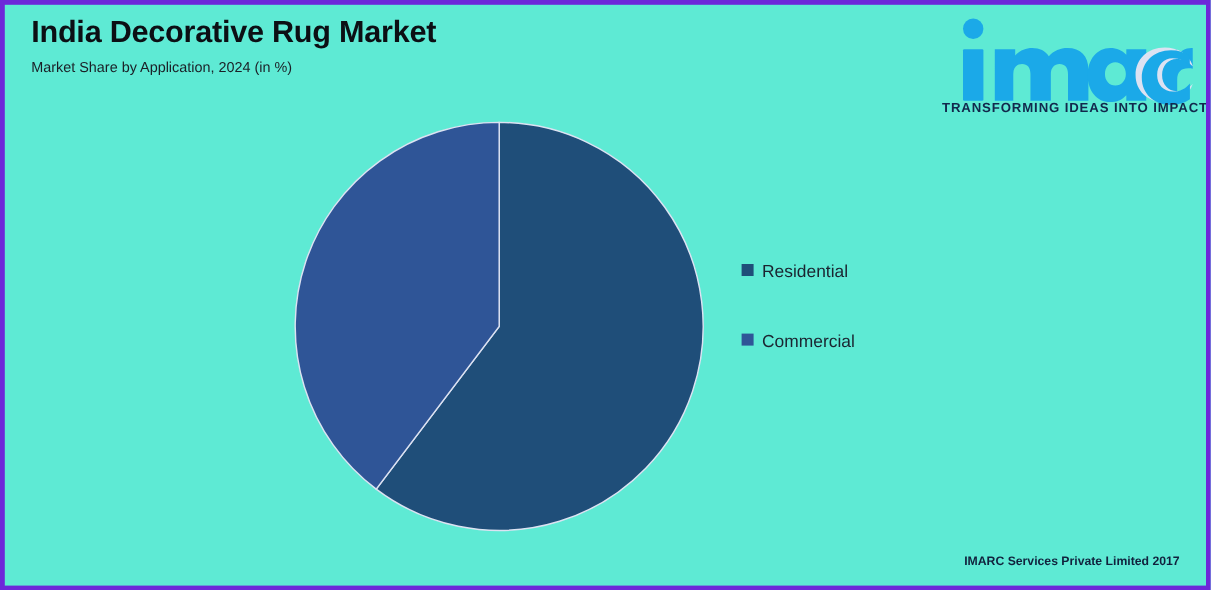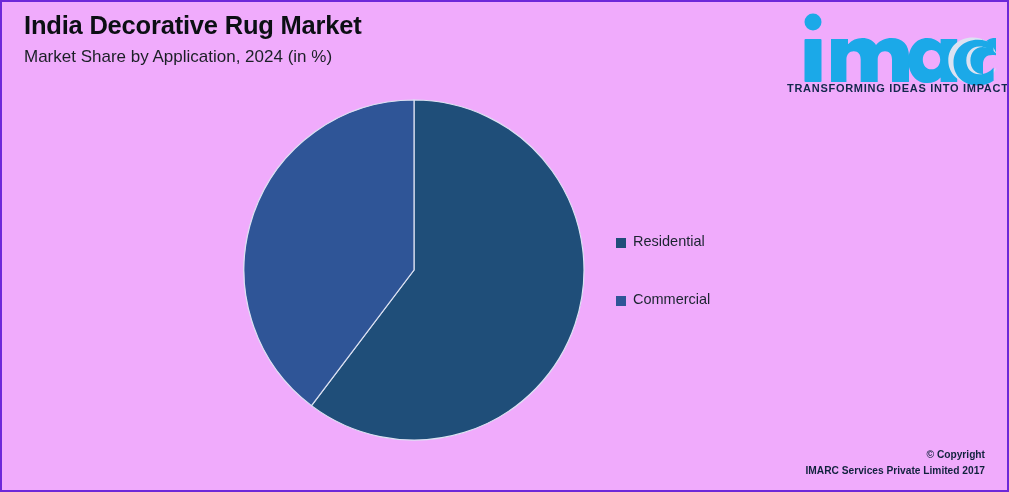--- a/index.html
+++ b/index.html
@@ -13,22 +13,22 @@
 
   body {
     font-family: "Liberation Sans", sans-serif;
     background: #e8ecf7;
   }
 
   .figure {
     position: relative;
     width: 1009px;
     height: 492px;
-    background: #f0abfc;
-    border: 2px solid #6d28d9;
+    background: #5eead4;
+    border: 4px solid #6d28d9;
     overflow: hidden;
   }
 
   
   .header {
     position: absolute;
     left: 22px;
     top: 8px;
     width: 640px;
   }
@@ -37,21 +37,21 @@
     font-size: 25.5px;
     font-weight: bold;
     color: #0c0f14;
     letter-spacing: -0.2px;
     line-height: 1.25;
     white-space: nowrap;
   }
 
   .chart-subtitle {
     margin-top: 5px;
-    font-size: 17px;
+    font-size: 12px;
     font-weight: normal;
     color: #1b1f26;
     letter-spacing: 0px;
     white-space: nowrap;
   }
 
   
   .logo-block {
     position: absolute;
     right: 8px;
@@ -91,21 +91,21 @@
   
   .legend {
     position: absolute;
     left: 614px;
     top: 216px;
     width: 230px;
   }
 
   .legend-item {
     display: flex;
-    align-items: flex-end;
+    align-items: flex-start;
     height: 30px;
     margin-bottom: 28px;
   }
 
   .legend-swatch {
     width: 10px;
     height: 10px;
     flex: 0 0 10px;
     margin-right: 7px;
   }
@@ -173,17 +173,16 @@
       <span class="legend-swatch" id="sw0" style="background: rgb(31, 78, 121);"></span>
       <span class="legend-label">Residential</span>
     </div>
     <div class="legend-item">
       <span class="legend-swatch" id="sw1" style="background: rgb(47, 85, 151);"></span>
       <span class="legend-label">Commercial</span>
     </div>
   </div>
 
   <div class="footer">
-    <span class="footer-line">© Copyright</span>
     <span class="footer-line">IMARC Services Private Limited 2017</span>
   </div>
 
 </div>
 
 </body></html>

